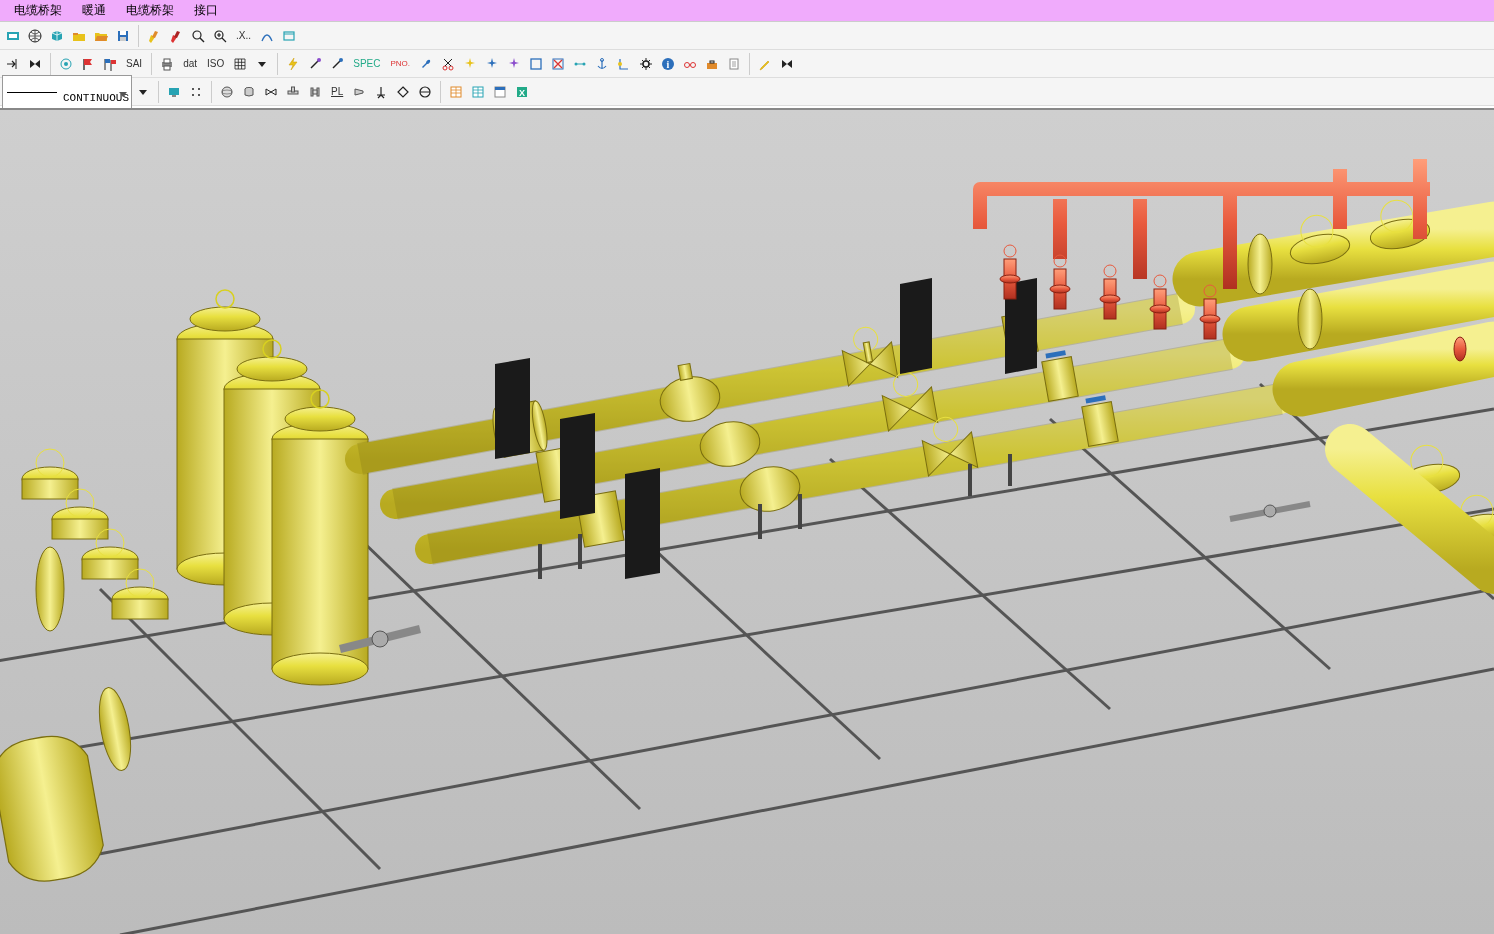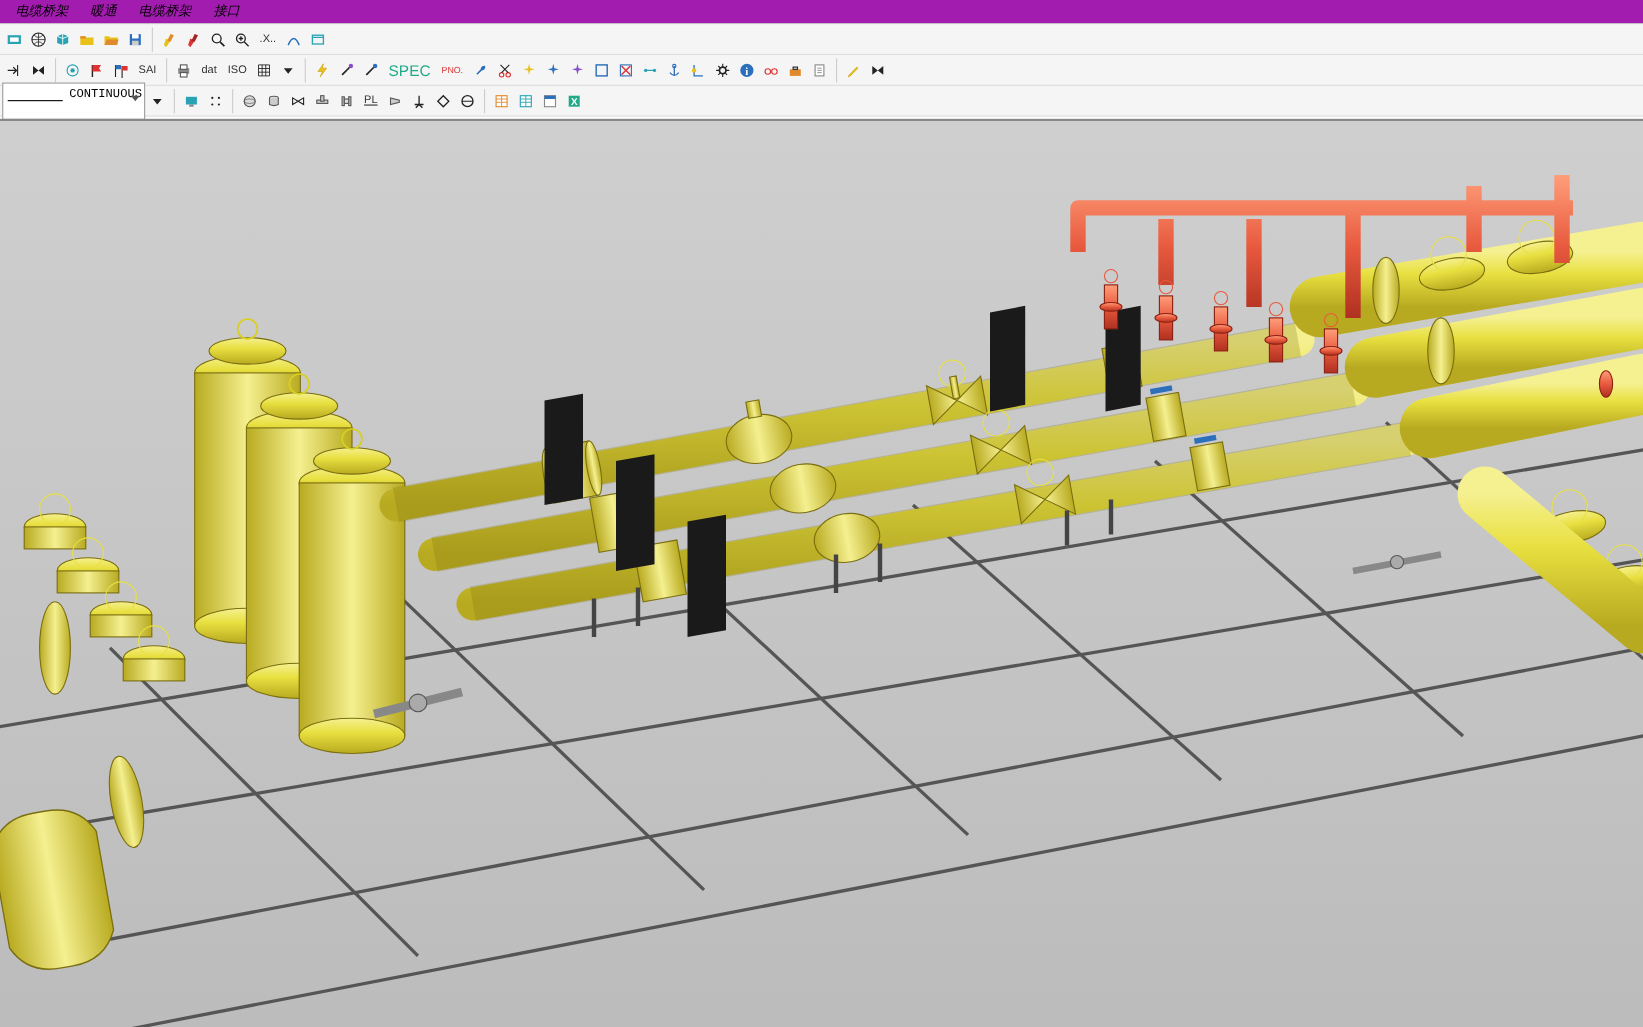--- a/index.html
+++ b/index.html
@@ -1,28 +1,28 @@
 <!DOCTYPE html>
 <html><head>
 <meta charset="utf-8">
 <style>
   * { margin: 0; padding: 0; box-sizing: border-box; }
   body { font-family: "Microsoft YaHei", SimSun, sans-serif; font-size: 12px; background: #fff; overflow: hidden; width: 1494px; height: 934px; }
   
-  .menubar { height: 22px; background: #a21caf; border-bottom: 1px solid #ccc; display: flex; align-items: center; padding: 0 4px; font-style: italic; }
+  .menubar { height: 22px; background: #f0abfc; border-bottom: 1px solid #ccc; display: flex; align-items: center; padding: 0 4px; }
   .menubar-item { padding: 2px 10px; cursor: pointer; color: #000; }
 
   .toolbars { background: #f5f5f5; }
   .toolbar-row { display: flex; align-items: center; height: 28px; border-bottom: 1px solid #ddd; padding: 0 2px; gap: 0; }
   .tb-sep { width: 1px; height: 22px; background: #ccc; margin: 0 4px; }
   .tb-btn { width: 22px; height: 22px; display: inline-flex; align-items: center; justify-content: center; cursor: pointer; border: 1px solid transparent; font-size: 11px; position: relative; }
   .tb-text-btn { padding: 0 4px; height: 22px; display: inline-flex; align-items: center; cursor: pointer; border: 1px solid transparent; font-size: 10px; font-family: Arial; color: #333; }
   .icon-box { width: 14px; height: 14px; }
 
-  .linetype-combo { width: 130px; height: 20px; border: 1px solid #999; background: #fff; display: flex; align-items: flex-end; padding: 16px 4px; font-family: "Courier New", monospace; font-size: 11px; cursor: pointer; position: relative; }
+  .linetype-combo { width: 130px; height: 20px; border: 1px solid #999; background: #fff; display: flex; align-items: flex-start; padding: 16px 4px; font-family: "Courier New", monospace; font-size: 11px; cursor: pointer; position: relative; }
   .linetype-combo::after { content: ""; position: absolute; right: 4px; width: 0; height: 0; border-left: 4px solid transparent; border-right: 4px solid transparent; border-top: 5px solid #555; }
   .linetype-line { flex: 0 0 50px; height: 1px; background: #000; margin-right: 6px; }
 
   .viewport { position: absolute; top: 108px; left: 0; right: 0; bottom: 0; background: linear-gradient(180deg, #d7d7d7 0%, #c5c5c5 100%); border-top: 2px solid #888; }
   .scene { width: 100%; height: 100%; position: relative; }
   .scene svg { width: 100%; height: 100%; }
 
   
   .c-blue   { fill: #2c6fbb; }
   .c-yellow { fill: #e8c21a; }
@@ -191,21 +191,21 @@
           <path d="M3 11l8-8" class="s-black" stroke-width="1.5"></path>
           <circle cx="11" cy="3" r="2" class="c-purple"></circle>
         </svg>
       </div>
     <div class="tb-btn">
         <svg class="icon-box" viewBox="0 0 14 14">
           <path d="M3 11l8-8" class="s-black" stroke-width="1.5"></path>
           <circle cx="11" cy="3" r="2" class="c-blue"></circle>
         </svg>
       </div>
-    <div class="tb-text-btn" style="font-size:14px;color:#2a8">SPEC</div>
+    <div class="tb-text-btn" style="font-size:10px;color:#2a8">SPEC</div>
     <div class="tb-text-btn" style="font-size:8px;color:#d33">PNO.</div>
     <div class="tb-btn">
         <svg class="icon-box" viewBox="0 0 14 14">
           <path d="M11 3a3 3 0 00-4 3L3 10l1 1 4-4a3 3 0 003-4z" class="c-blue"></path>
         </svg>
       </div>
     <div class="tb-btn">
         <svg class="icon-box" viewBox="0 0 14 14">
           <circle cx="4" cy="11" r="2" fill="none" class="s-red"></circle>
           <circle cx="10" cy="11" r="2" fill="none" class="s-red"></circle>

